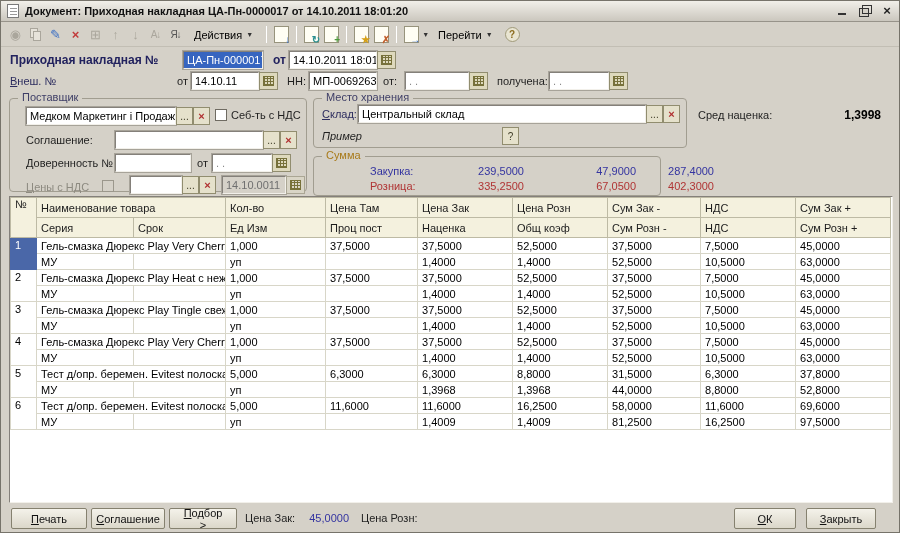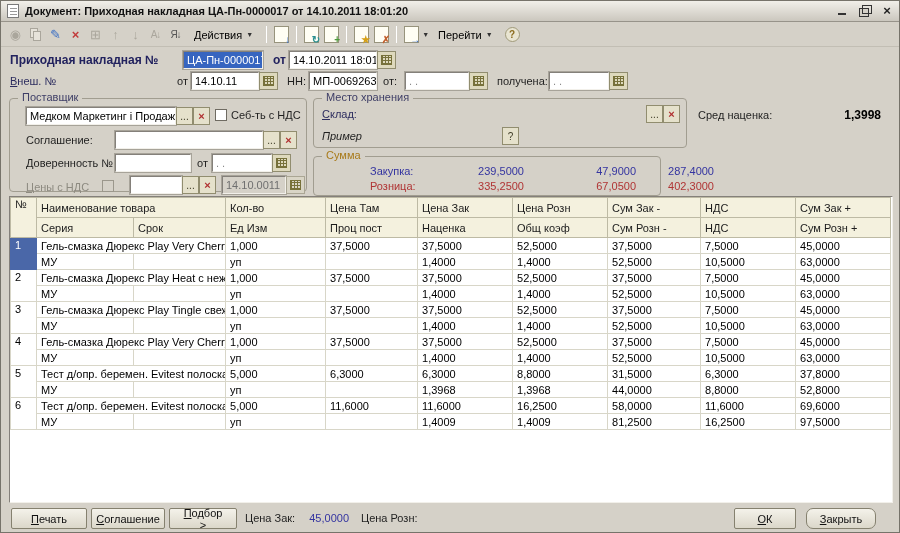--- a/index.html
+++ b/index.html
@@ -235,20 +235,21 @@
     <button class="abs sbtn x" style="left:189px;top:77px;">×</button>
     <span class="abs inp dis" style="left:212px;top:77px;width:64px;">14.10.0011</span>
     <span class="abs calbtn dis" style="left:276px;top:77px;">
         <span class="cal-glyph"></span>
       </span>
   </div>
 
   <div class="group" style="left:312px;top:97px;width:374px;height:50px;">
     <span class="legend">Место хранения</span>
     <span class="abs lbl hk" style="left:8px;top:9px;color:#2c2c5e">Склад:</span>
+    <span class="abs inp" style="left:44px;top:6px;width:288px;">Центральный склад</span>
     <button class="abs sbtn" style="left:332px;top:6px;">...</button>
     <button class="abs sbtn x" style="left:349px;top:6px;">×</button>
     <span class="abs lbl" style="left:8px;top:31px;font-style:italic;">Пример</span>
     <button class="abs sbtn" style="left:188px;top:28px;width:17px;">?</button>
   </div>
   <span class="abs lbl" style="left:697px;top:108px;">Сред наценка:</span>
   <span class="abs" style="left:800px;top:107px;width:80px;text-align:right;font-weight:bold;font-size:12px;">1,3998</span>
 
   <div class="group" style="left:312px;top:155px;width:348px;height:40px;padding-left:48px;">
     <span class="legend gold">Сумма</span>
@@ -449,18 +450,18 @@
     <button class="btn" style="position:absolute;left:168px;width:68px;">
         <span class="hk">Подбор  &gt;</span>
       </button>
     <span class="abs lbl" style="left:244px;top:7px;">Цена Зак:</span>
     <span class="abs blue" style="left:280px;top:7px;width:68px;text-align:right;">45,0000</span>
     <span class="abs lbl" style="left:360px;top:7px;">Цена Розн:</span>
     <span class="abs red" style="left:420px;top:7px;width:68px;text-align:left;margin-top:28px;">63,00</span>
     <button class="btn" style="position:absolute;left:733px;width:62px;">
         <span class="hk">ОК</span>
       </button>
-    <button class="btn" style="position:absolute;left:805px;width:70px;border-radius:7px;">
+    <button class="btn" style="position:absolute;left:805px;width:70px;">
         <span class="hk">Закрыть</span>
       </button>
   </div>
 
 </div>
 
 </body></html>

